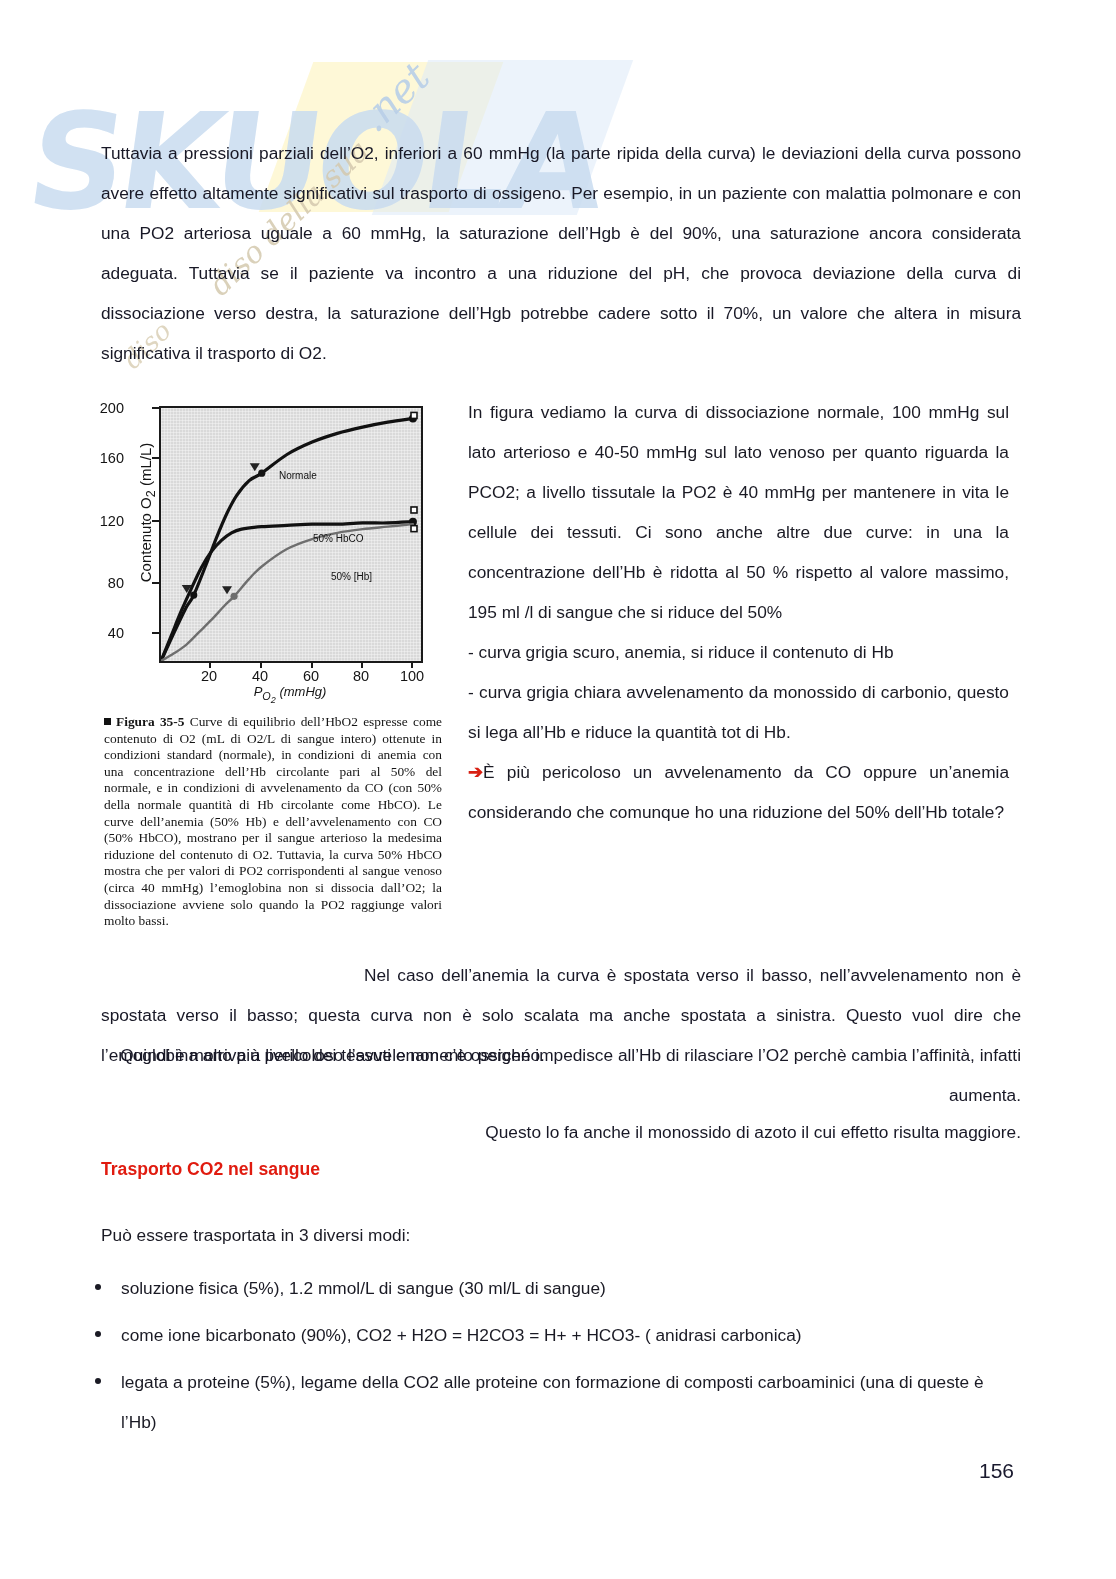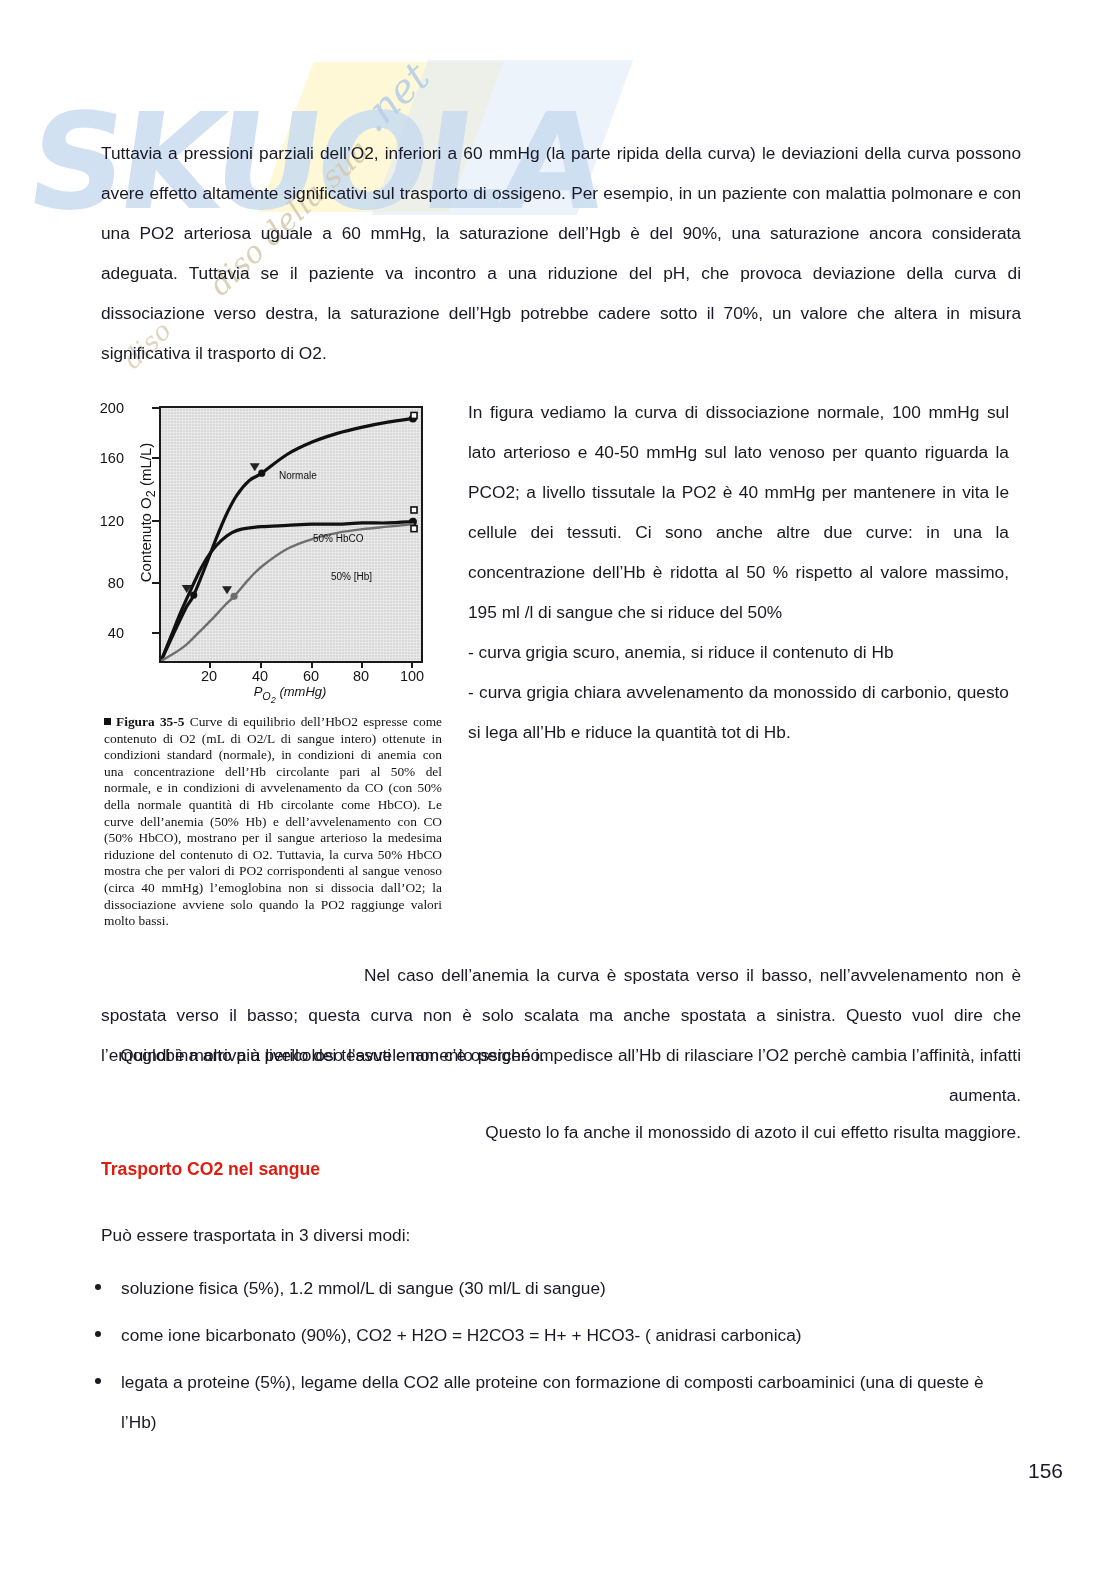--- a/index.html
+++ b/index.html
@@ -154,21 +154,21 @@
     position:relative; padding-left:37px;
     font-size:17.3px; line-height:40px; margin-bottom:7px;
     text-align:left;
   }
   .bullet .dot {
     position:absolute; left:11px; top:16px;
     width:6px; height:6px; border-radius:50%; background:#1a1a24;
   }
 
   #page-number {
-    position:absolute; left:1028px; top:1459px;
+    position:absolute; left:979px; top:1459px;
     font-size:21px; color:#1a1a2e;
   }
 </style>
 </head>
 <body>
 
 <div id="watermark">
   <div class="wm-yellow"></div>
   <div class="wm-blue-block"></div>
   <div class="wm-word">SKUOLA</div>
@@ -246,20 +246,21 @@
     <div class="caption">
       <span class="cap-sq"></span><b>Figura 35-5</b>
       <span>Curve di equilibrio dell’HbO2 espresse come contenuto di O2 (mL di O2/L di sangue intero) ottenute in condizioni standard (normale), in condizioni di anemia con una concentrazione dell’Hb circolante pari al 50% del normale, e in condizioni di avvelenamento da CO (con 50% della normale quantità di Hb circolante come HbCO). Le curve dell’anemia (50% Hb) e dell’avvelenamento con CO (50% HbCO), mostrano per il sangue arterioso la medesima riduzione del contenuto di O2. Tuttavia, la curva 50% HbCO mostra che per valori di PO2 corrispondenti al sangue venoso (circa 40 mmHg) l’emoglobina non si dissocia dall’O2; la dissociazione avviene solo quando la PO2 raggiunge valori molto bassi.</span>
     </div>
   </div>
 
   <div id="right-col">
     <div class="rc-line">In figura   vediamo la curva di dissociazione normale, 100 mmHg sul lato arterioso e 40-50 mmHg sul lato venoso per quanto riguarda la PCO2; a livello tissutale  la PO2 è 40 mmHg per mantenere in vita le cellule dei tessuti. Ci sono anche altre due curve: in una la concentrazione dell’Hb è ridotta al 50 % rispetto al valore massimo, 195 ml /l di sangue che si riduce del 50%</div>
     <div class="rc-line left">- curva grigia scuro, anemia, si riduce il contenuto di Hb</div>
     <div class="rc-line">- curva grigia chiara avvelenamento da monossido di carbonio, questo si lega all’Hb e riduce la quantità tot di Hb.</div>
+    <div class="rc-line"><span class="arrow">➔</span><span>È più pericoloso un avvelenamento da CO oppure un’anemia considerando che comunque ho una riduzione del 50% dell’Hb totale?</span></div>
   </div>
 
   <div class="para cont-first" id="cont-para">Nel caso dell’anemia la curva è spostata verso il basso, nell’avvelenamento non è spostata verso il basso; questa curva non è solo scalata ma anche spostata a sinistra. Questo vuol dire che l’emoglobina arriva a livello dei tessuti e non c’è ossigeno.</div>
   <div class="para nojust" id="para-quindi">Quindi è molto più pericoloso l’avvelenamento perché impedisce all’Hb di rilasciare l’O2 perchè cambia l’affinità, infatti aumenta.</div>
   <div class="para nojust" id="para-azoto">Questo lo fa anche il  monossido di azoto il cui effetto risulta maggiore.</div>
 
   <div id="section-title">Trasporto CO2 nel sangue</div>
   <div id="lead-line">Può essere trasportata in 3 diversi modi:</div>
 
   <div id="bullets">

